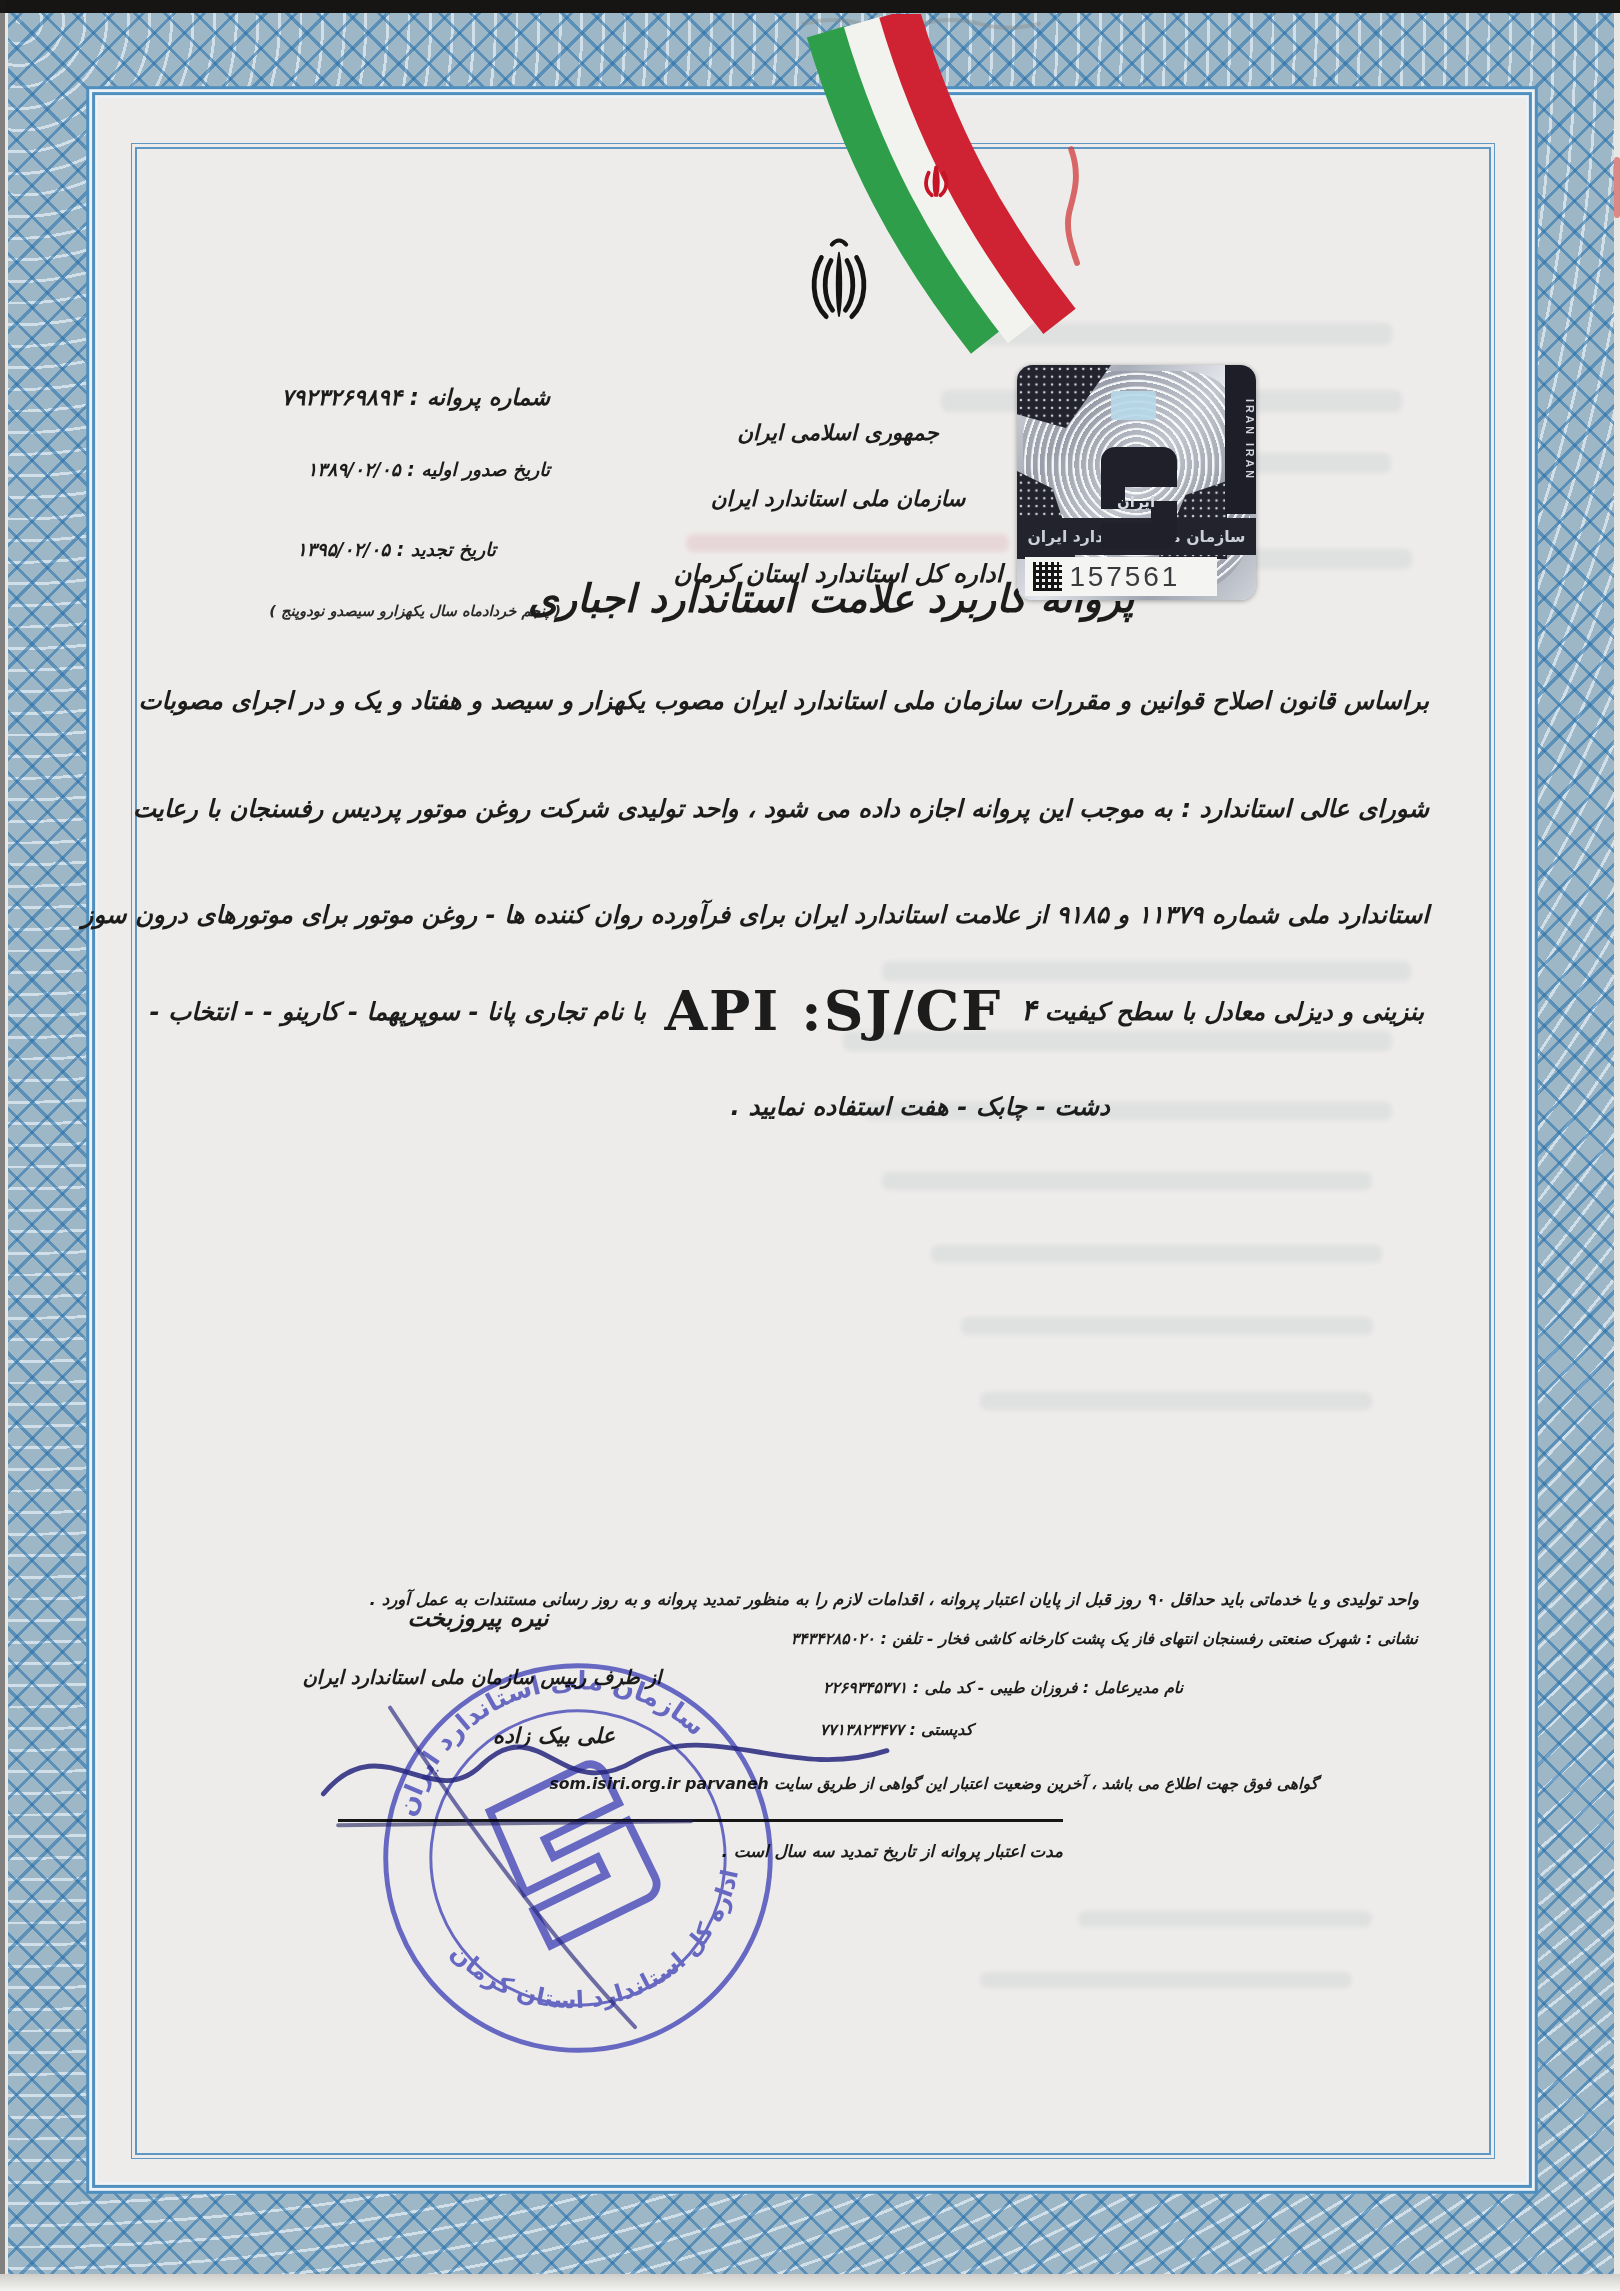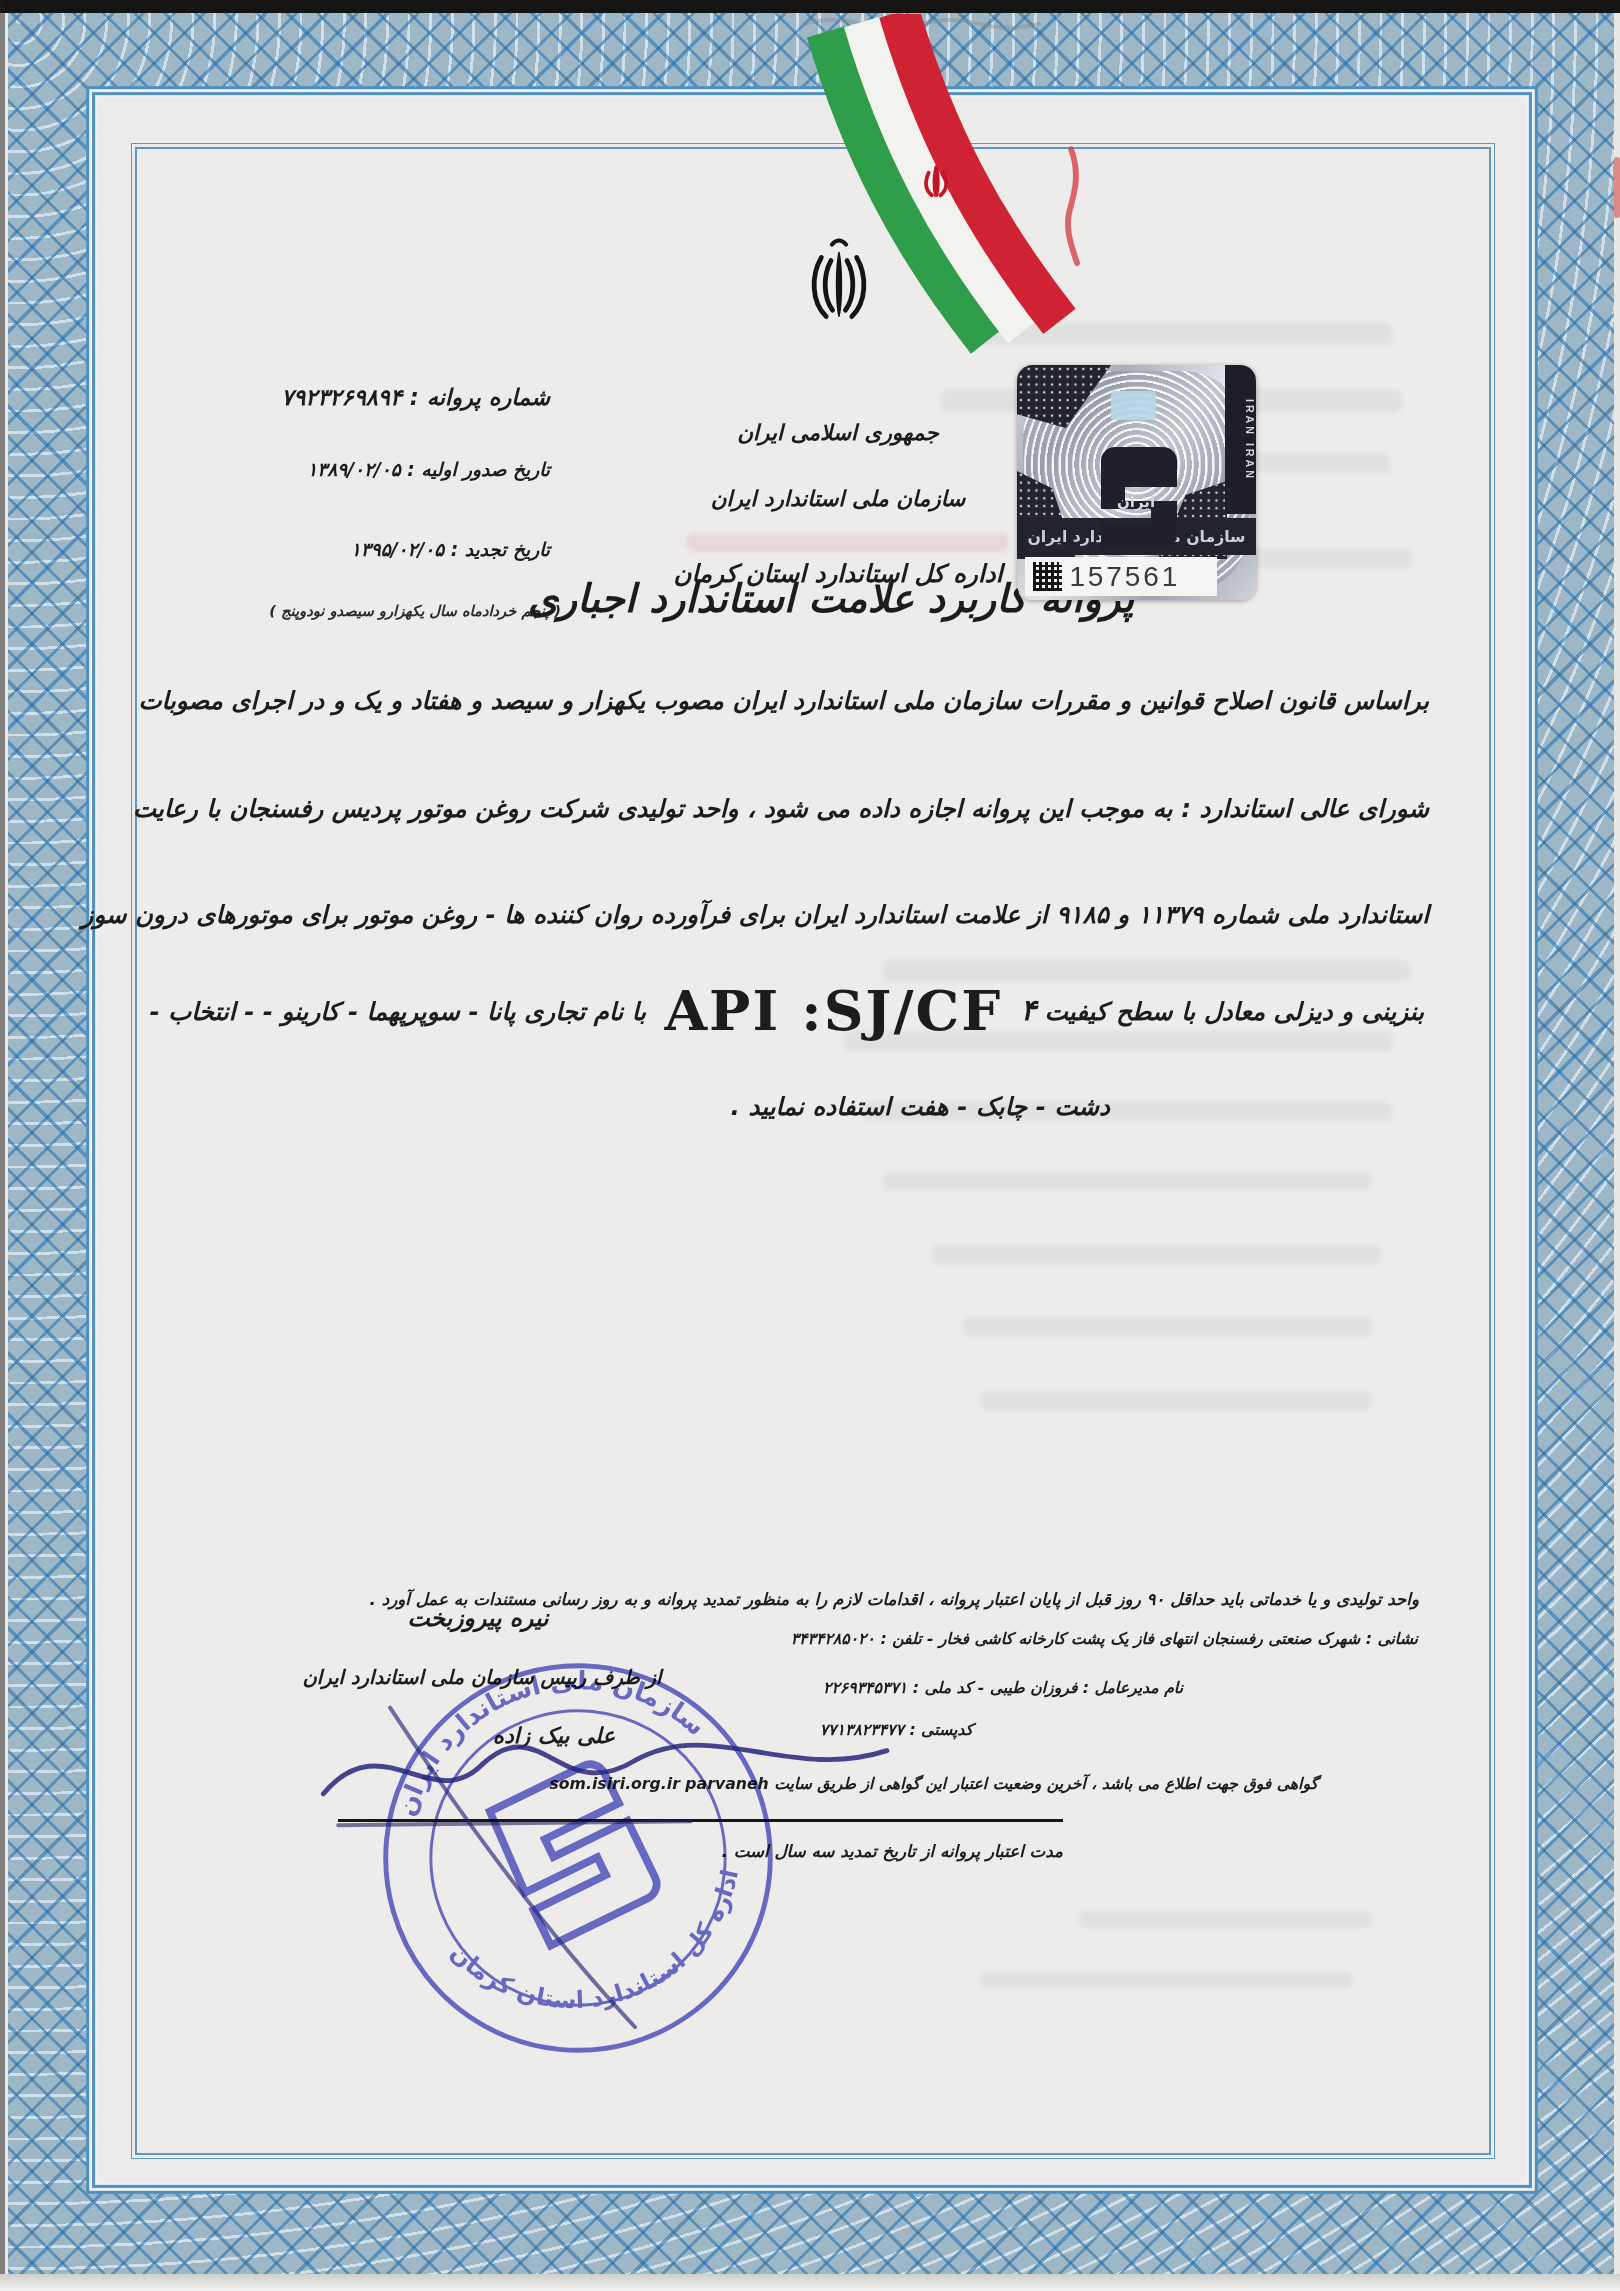--- a/index.html
+++ b/index.html
@@ -112,21 +112,21 @@
   </svg>
 
   <div class="fa meta-num" style="right:1070px;top:384px">
     <span>شماره پروانه :</span>
     <span>۷۹۲۳۲۶۹۸۹۴</span>
   </div>
   <div class="fa meta-date" style="right:1070px;top:459px">
     <span>تاریخ صدور اولیه :</span>
     <span>۱۳۸۹/۰۲/۰۵</span>
   </div>
-  <div class="fa meta-date" style="right:1070px;top:539px">
+  <div class="fa meta-date" style="right:1124px;top:539px">
     <span>تاریخ تجدید :</span>
     <span>۱۳۹۵/۰۲/۰۵</span>
   </div>
   <div class="fa meta-words" style="right:1059px;top:602px">( پنجم خردادماه سال یکهزارو سیصدو نودوپنج )</div>
 
   <div class="fa gov" style="top:420px">جمهوری اسلامی ایران</div>
   <div class="fa gov" style="top:486px">سازمان ملی استاندارد ایران</div>
   <div class="fa gov gov-office" style="top:559px">اداره کل استاندارد استان کرمان</div>
 
   <div class="abs holo">

